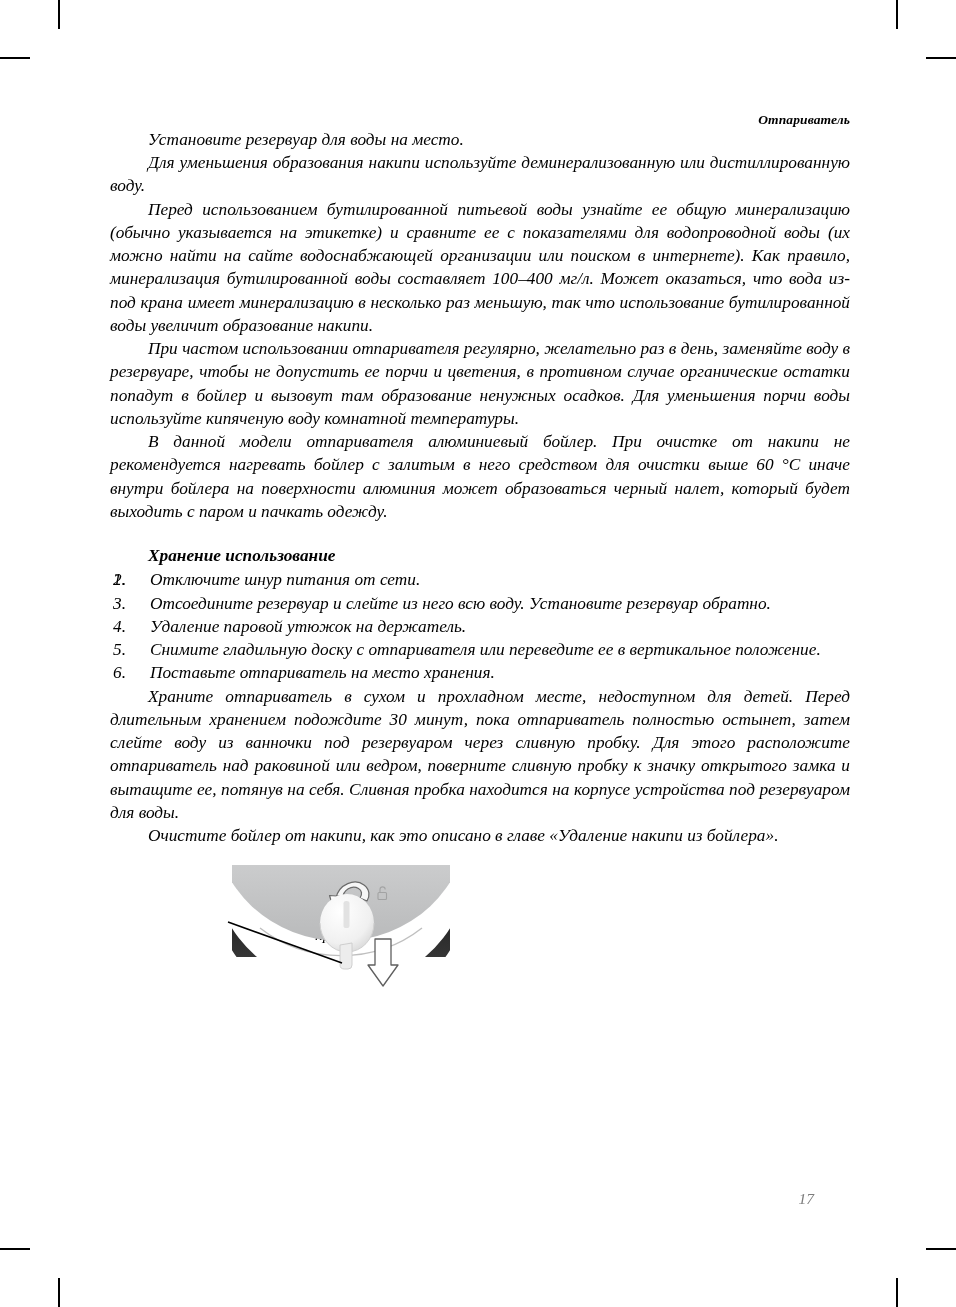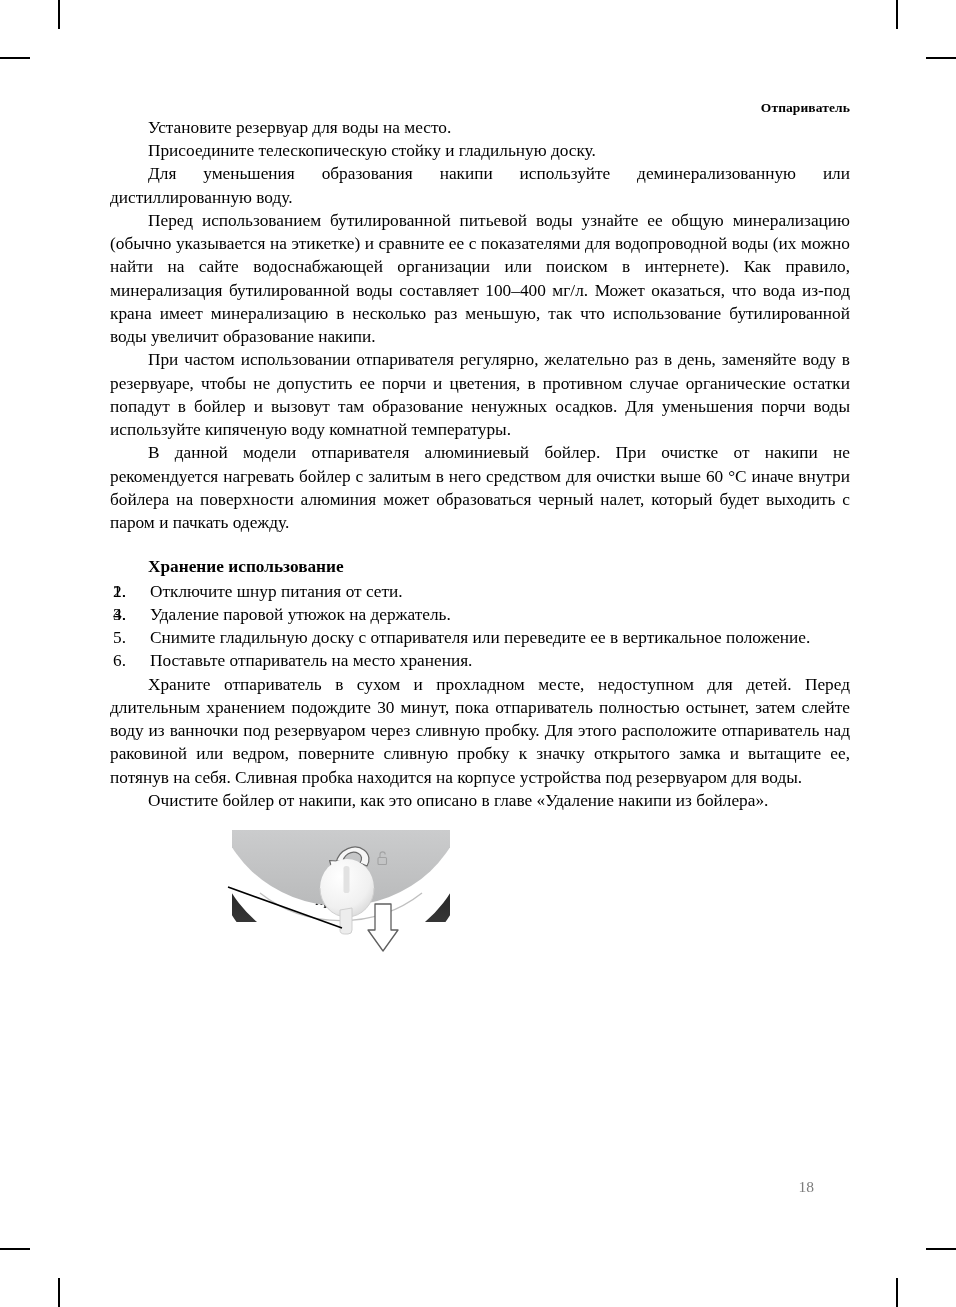--- a/index.html
+++ b/index.html
@@ -30,23 +30,24 @@
   .crop-tr-h { left: 926px; top: 57px;   width: 30px; }
   .crop-bl-v { left: 58px;  top: 1278px; height: 29px; }
   .crop-bl-h { left: 0;     top: 1248px; width: 30px; }
   .crop-br-v { left: 896px; top: 1278px; height: 29px; }
   .crop-br-h { left: 926px; top: 1248px; width: 30px; }
 
   
   .page {
     position: absolute;
     left: 110px;
-    top: 100px;
+    top: 112px;
     width: 740px;
     height: 1120px;
+    font-style: italic;
   }
 
   
   .runhead {
     text-align: right;
     line-height: 1.18;
   }
   .runhead .title {
     font-weight: bold;
     font-size: 13.5px;
@@ -145,38 +146,38 @@
 <div class="crop crop-h crop-br-h"></div>
 
 <div class="page">
 
   <div class="runhead">
     <div class="title">Отпариватель</div>
   </div>
 
   <div class="body-text">
     <p class="para">Установите резервуар для воды на место.</p>
-    <p class="para">Присоедините телескопическую стойку и гладильную доску.</p>
     <p class="para">Для уменьшения образования накипи используйте деминерализованную или дистиллированную воду.</p>
     <p class="para">Перед использованием бутилированной питьевой воды узнайте ее общую минерализацию (обычно указывается на этикетке) и сравните ее с показателями для водопроводной воды (их можно найти на сайте водоснабжающей организации или поиском в интернете). Как правило, минерализация бутилированной воды составляет 100–400 мг/л. Может оказаться, что вода из-под крана имеет минерализацию в несколько раз меньшую, так что использование бутилированной воды увеличит образование накипи.</p>
     <p class="para">При частом использовании отпаривателя регулярно, желательно раз в день, заменяйте воду в резервуаре, чтобы не допустить ее порчи и цветения, в противном случае органические остатки попадут в бойлер и вызовут там образование ненужных осадков. Для уменьшения порчи воды используйте кипяченую воду комнатной температуры.</p>
     <p class="para">В данной модели отпаривателя алюминиевый бойлер. При очистке от накипи не рекомендуется нагревать бойлер с залитым в него средством для очистки выше 60 °C иначе внутри бойлера на поверхности алюминия может образоваться черный налет, который будет выходить с паром и пачкать одежду.</p>
 
     <h2 class="section-head">Хранение использование</h2>
 
     <ol class="steps">
       <li>
         <span class="num">1.</span>
       </li>
       <li>
         <span class="num">2.</span>
         <span>Отключите шнур питания от сети.</span>
       </li>
       <li>
         <span class="num">3.</span>
+        <span>Отсоедините резервуар и слейте из него всю воду. Установите резервуар обратно.</span>
       </li>
       <li>
         <span class="num">4.</span>
         <span>Удаление паровой утюжок на держатель.</span>
       </li>
       <li>
         <span class="num">5.</span>
         <span>Снимите гладильную доску с отпаривателя или переведите ее в вертикальное положение.</span>
       </li>
       <li>
@@ -244,15 +245,15 @@
       </g>
 
       <g>
         <polygon points="265,74 281,74 281,100 288,100 273,121 258,100 265,100" fill="#ffffff" stroke="#5f5f5f" stroke-width="1.3" stroke-linejoin="round"></polygon>
       </g>
 
       <line x1="118" y1="57" x2="232" y2="98" stroke="#000000" stroke-width="1.6"></line>
     </svg>
   </div>
 
-  <div class="folio">18</div>
+  <div class="folio">17</div>
 
 </div>
 
 </body></html>

